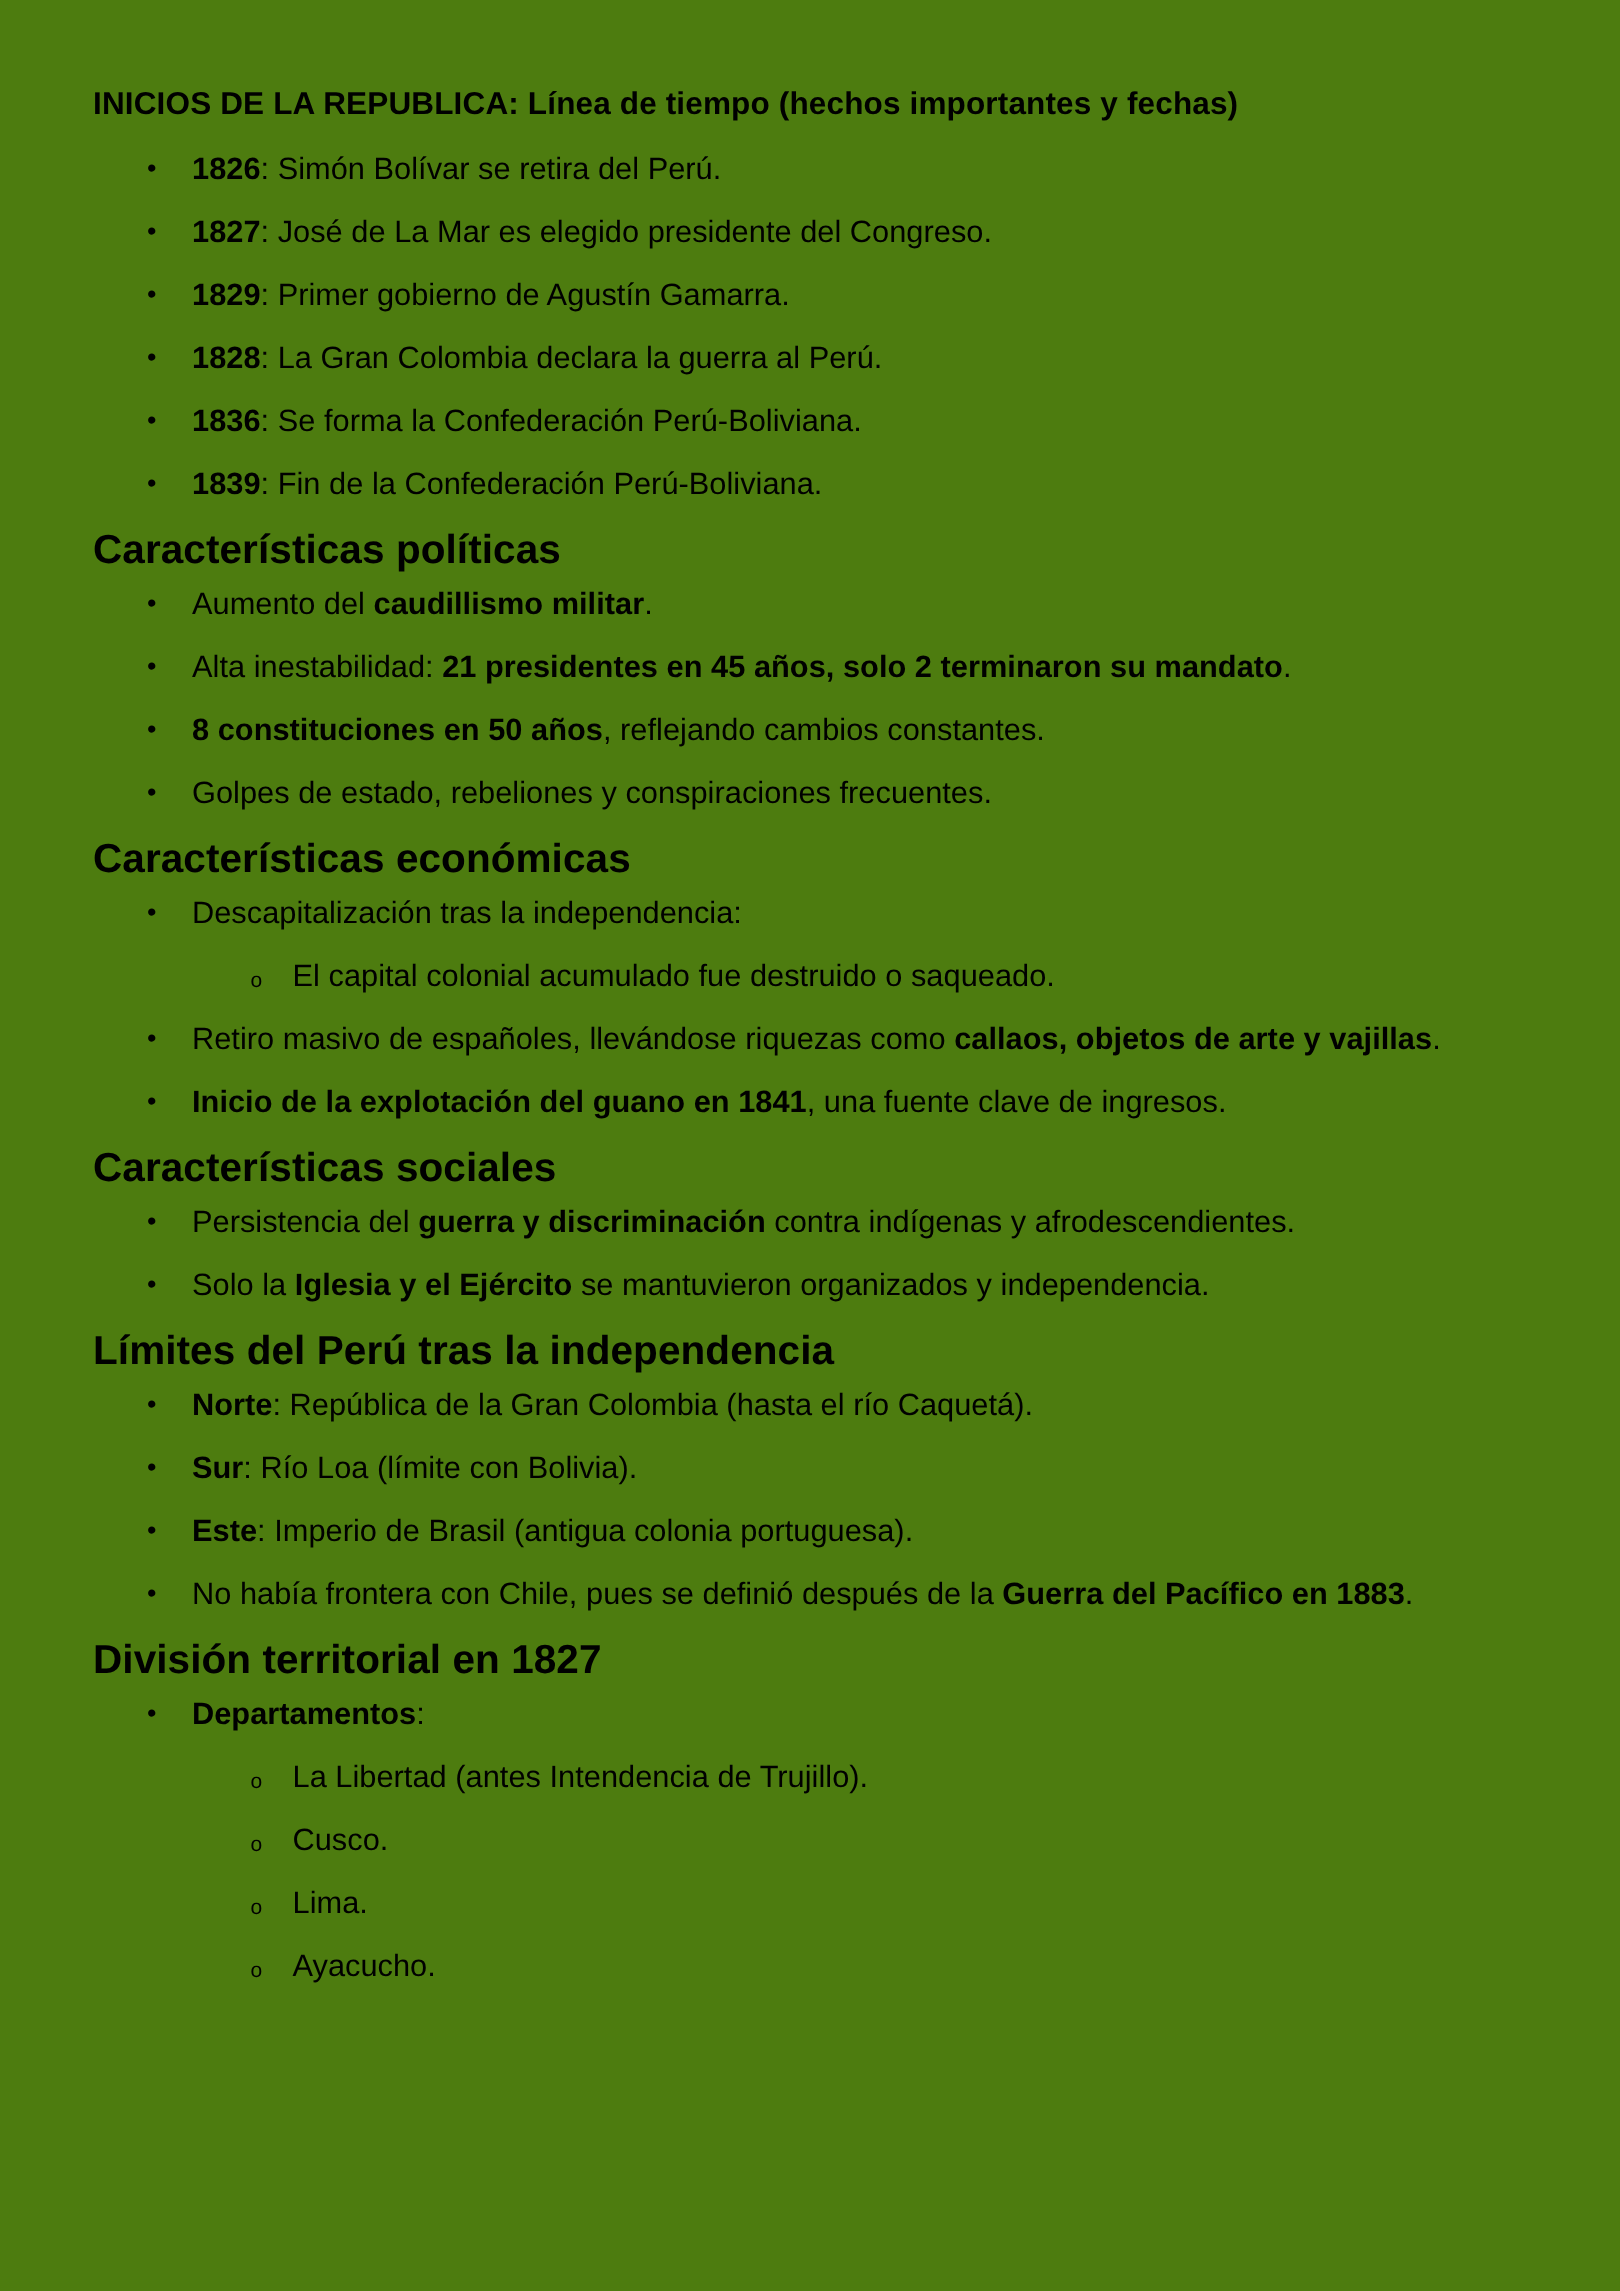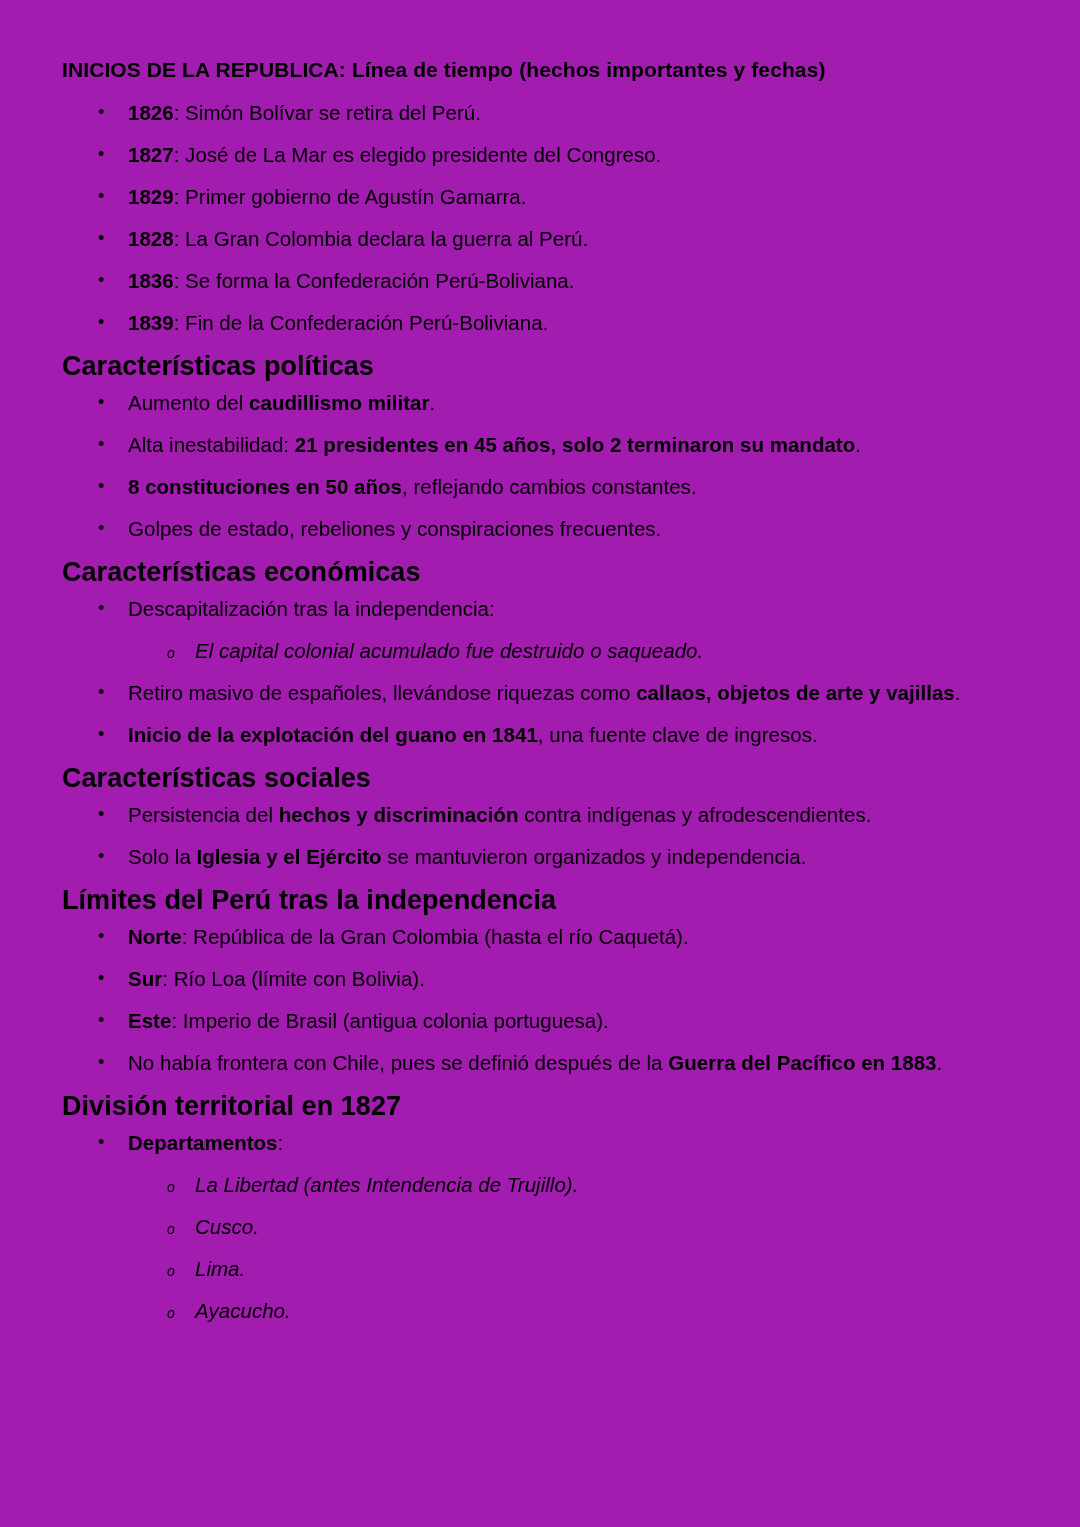--- a/index.html
+++ b/index.html
@@ -12,21 +12,21 @@
     width: 1080px;
     height: 1527px;
     font-family: "Liberation Sans", sans-serif;
     color: #000000;
     -webkit-font-smoothing: antialiased;
   }
   .page {
     position: relative;
     width: 1080px;
     height: 1527px;
-    background: #a21caf;
+    background: #4d7c0f;
     box-sizing: border-box;
     padding: 56px 40px 0 62px;
     overflow: hidden;
   }
   .doc-title {
     font-size: 21px;
     font-weight: bold;
     line-height: 28px;
     margin: 0 0 16px 0;
     letter-spacing: 0.1px;
@@ -56,21 +56,20 @@
     position: absolute;
     left: 36px;
     top: -1px;
     font-size: 18px;
     line-height: 26px;
   }
   ul.level2 {
     list-style: none;
     margin: 16px 0 0 0;
     padding: 0;
-    font-style: italic;
   }
   ul.level2 > li.subbullet {
     position: relative;
     padding-left: 67px;
     font-size: 20.5px;
     line-height: 26px;
     margin-bottom: 16px;
     letter-spacing: 0.02px;
   }
   ul.level2 > li.subbullet::before {
@@ -114,21 +113,21 @@
       <div class="section-heading">Características económicas</div>
       <ul class="level1">
         <li class="bullet has-children"><span>Descapitalización tras la independencia:</span><ul class="level2">
             <li class="subbullet"><span>El capital colonial acumulado fue destruido o saqueado.</span></li>
           </ul></li>
         <li class="bullet"><span>Retiro masivo de españoles, llevándose riquezas como </span><b>callaos, objetos de arte y vajillas</b><span>.</span></li>
         <li class="bullet"><b>Inicio de la explotación del guano en 1841</b><span>, una fuente clave de ingresos.</span></li>
       </ul>
       <div class="section-heading">Características sociales</div>
       <ul class="level1">
-        <li class="bullet"><span>Persistencia del </span><b>hechos y discriminación</b><span> contra indígenas y afrodescendientes.</span></li>
+        <li class="bullet"><span>Persistencia del </span><b>guerra y discriminación</b><span> contra indígenas y afrodescendientes.</span></li>
         <li class="bullet"><span>Solo la </span><b>Iglesia y el Ejército</b><span> se mantuvieron organizados y independencia.</span></li>
       </ul>
       <div class="section-heading">Límites del Perú tras la independencia</div>
       <ul class="level1">
         <li class="bullet"><b>Norte</b><span>: República de la Gran Colombia (hasta el río Caquetá).</span></li>
         <li class="bullet"><b>Sur</b><span>: Río Loa (límite con Bolivia).</span></li>
         <li class="bullet"><b>Este</b><span>: Imperio de Brasil (antigua colonia portuguesa).</span></li>
         <li class="bullet"><span>No había frontera con Chile, pues se definió después de la </span><b>Guerra del Pacífico en 1883</b><span>.</span></li>
       </ul>
       <div class="section-heading">División territorial en 1827</div>

